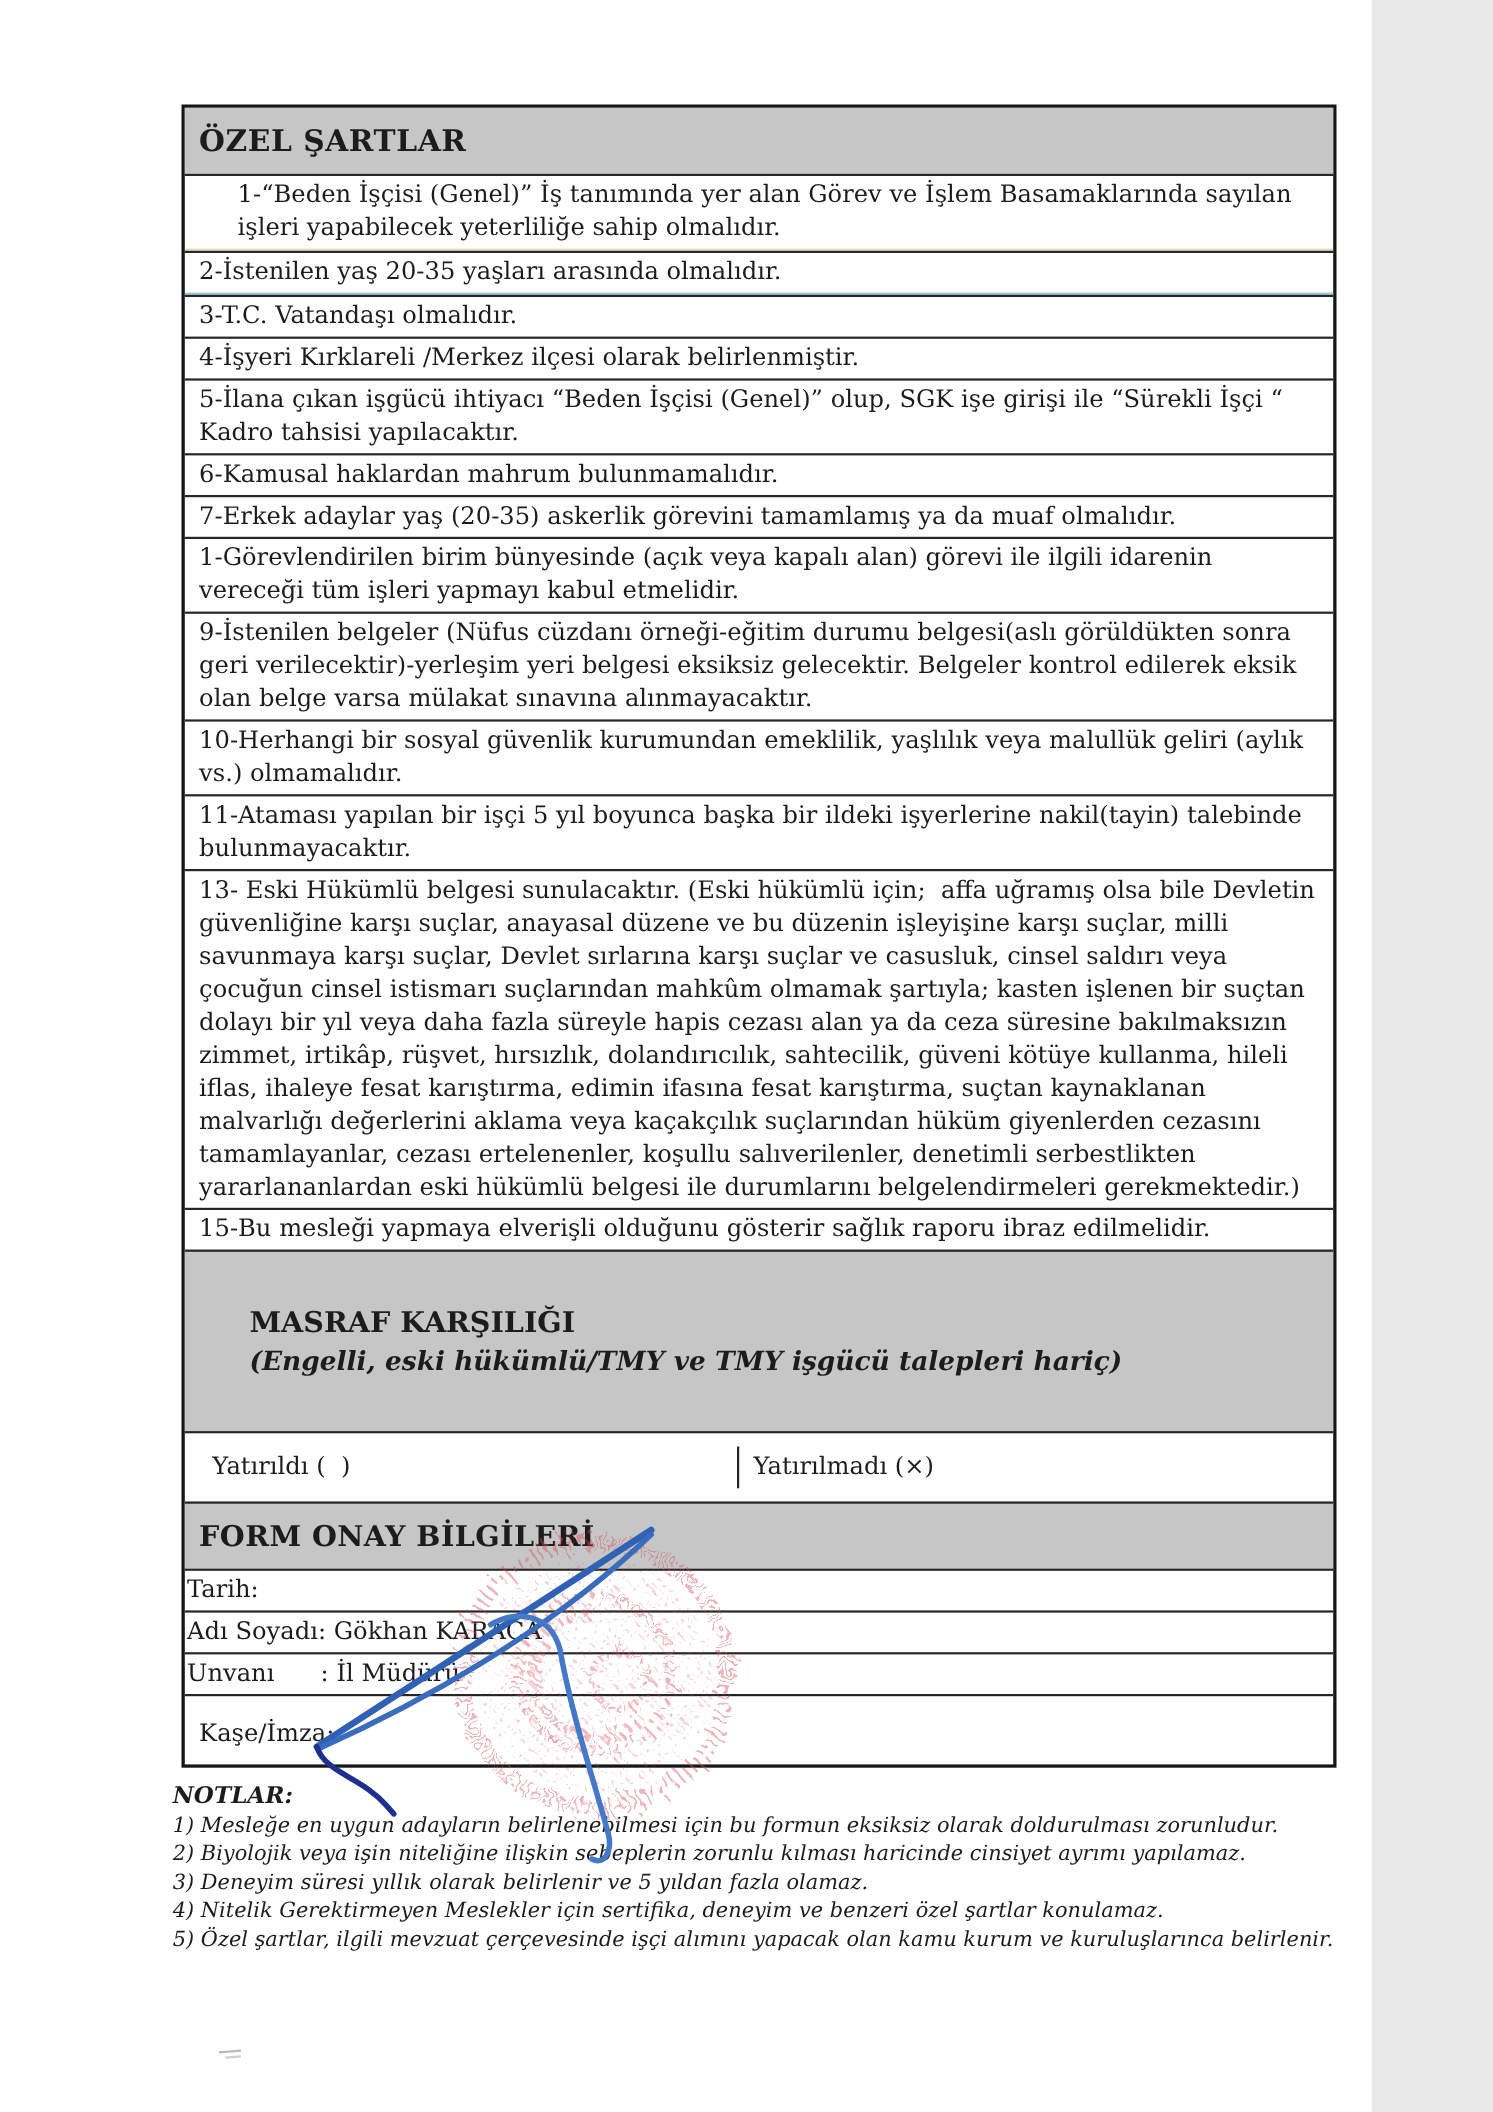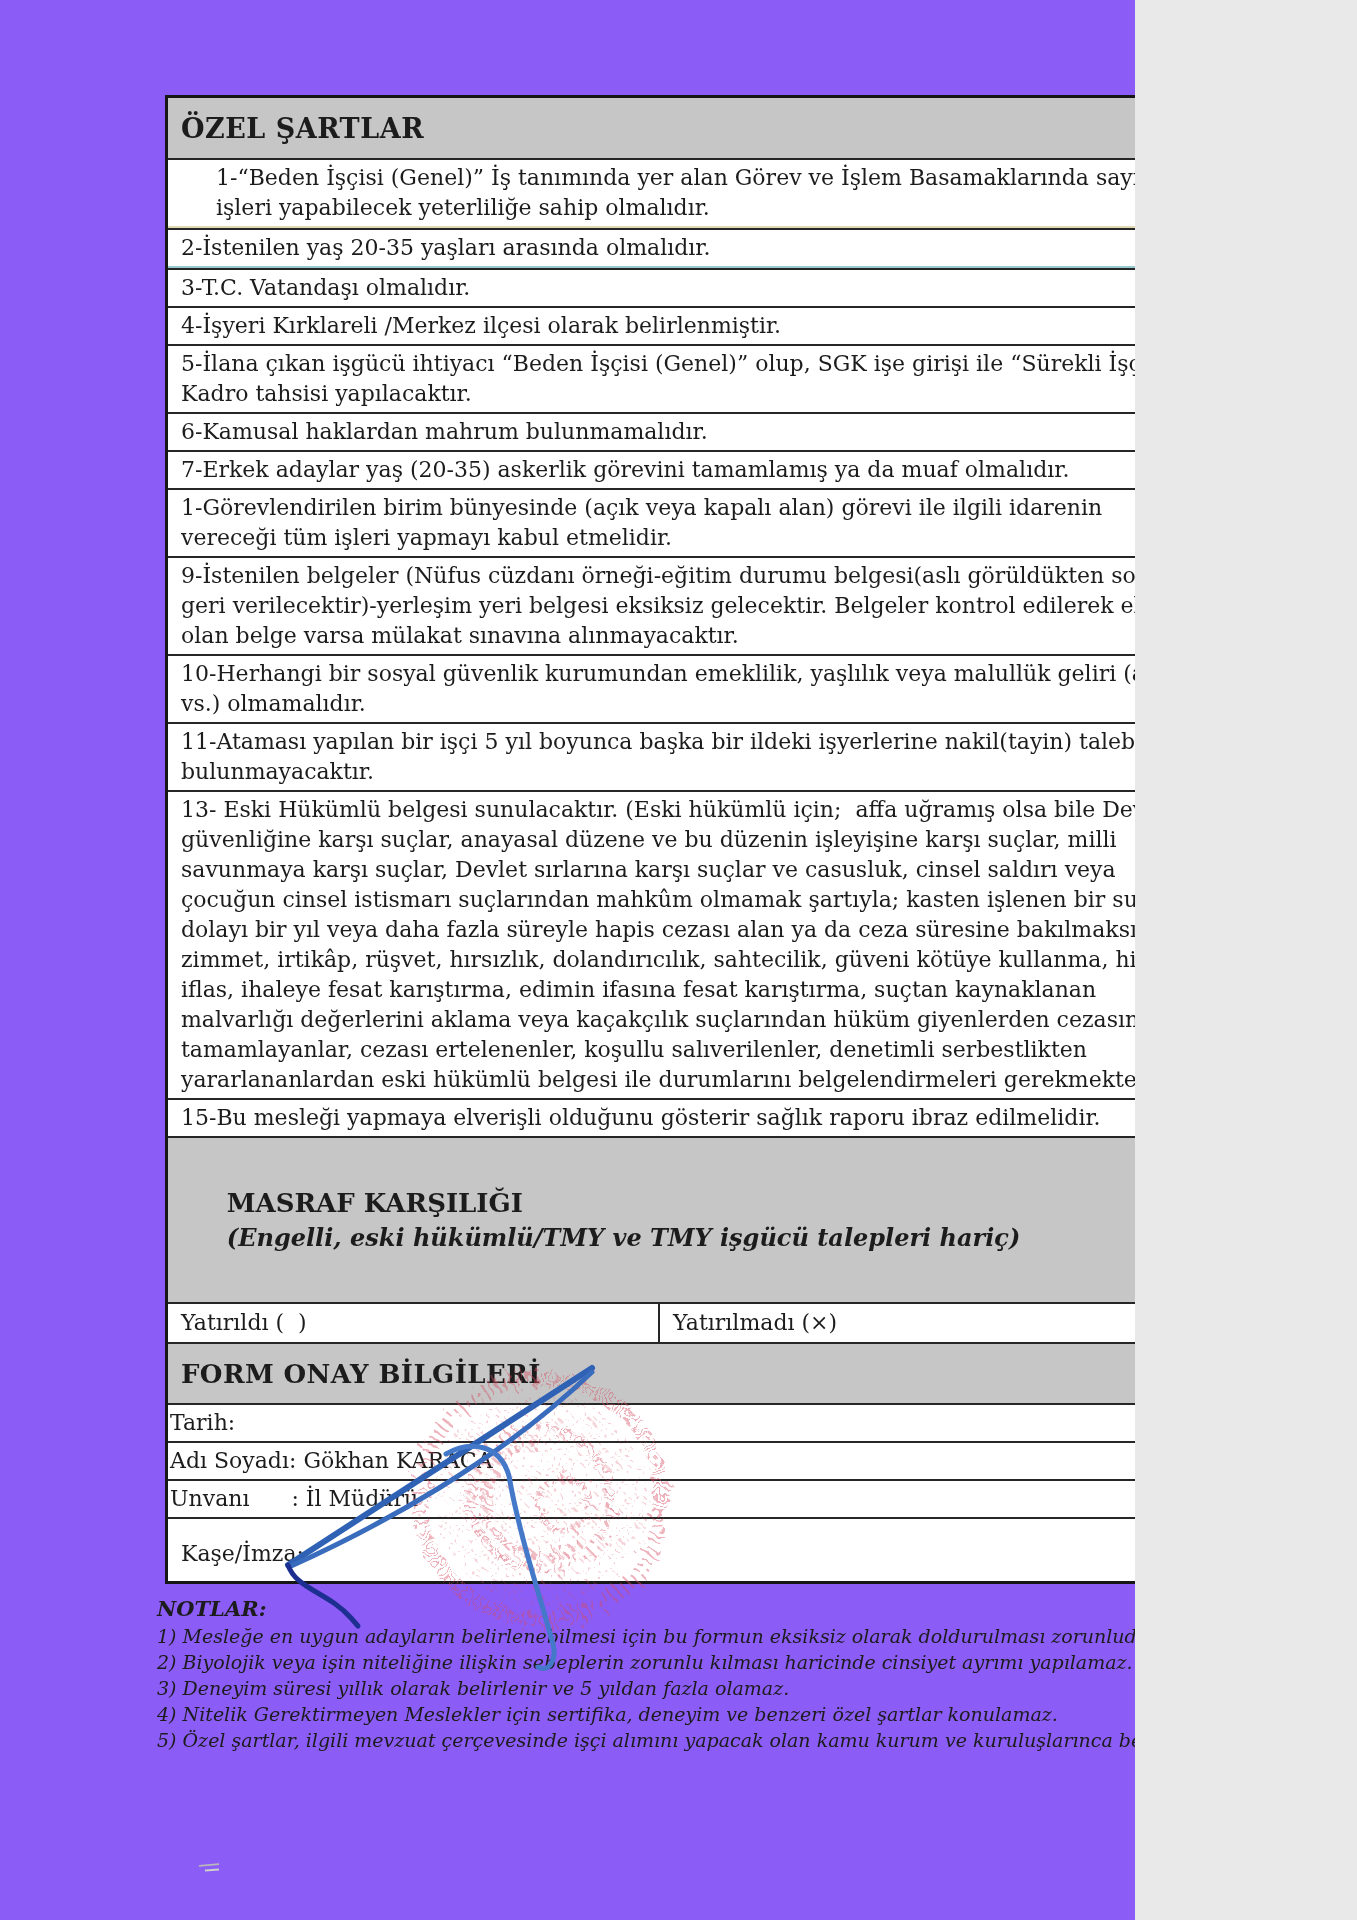--- a/index.html
+++ b/index.html
@@ -1,19 +1,19 @@
 <!DOCTYPE html>
 <html><head>
 <meta charset="utf-8">
 <style>
   html,body{margin:0;padding:0;background:#e9e9e9;}
   .sheet{
     position:relative;
-    width:1135px;height:1920px;
-    background:#8b5cf6;
+    width:1247px;height:1920px;
+    background:#ffffff;
     overflow:hidden;
     font-family:"DejaVu Serif", serif;
     color:#1c1c1c;
   }
   .doc-table{
     position:relative;
     margin:95px 0 0 165px;
     width:1050px;
     box-sizing:border-box;
     border:3px solid #161616;
@@ -33,21 +33,21 @@
     font-size:27px;
     line-height:34px;
     padding:14px 10px 12px 13px;
     letter-spacing:.5px;
   }
   .tint-yellow{border-bottom:2px solid rgba(190,170,90,.45);padding-left:48px;}
   .tint-teal{border-bottom:2px solid rgba(70,160,175,.55);}
   .masraf-row{padding:14px 10px 13px 13px;font-size:24px;line-height:34px;}
   .masraf-title{font-weight:bold;font-size:26px;}
   .masraf-note{font-style:italic;font-weight:600;font-size:24px;text-align:center;}
-  .deposit-row{display:flex;padding:0;align-items:flex-end;}
+  .deposit-row{display:flex;padding:12px;align-items:flex-end;}
   .deposit-cell{padding:4px 10px 4px 13px;box-sizing:border-box;font-size:22px;line-height:30px;white-space:pre-wrap;}
   .deposit-left{width:492px;border-right:2px solid #262626;}
   .deposit-right{flex:1;}
   .onay-wrapper{position:relative;}
   .onay-hdr{
     font-weight:bold;
     font-size:26px;
     line-height:34px;
     padding:13px 10px 12px 13px;
     letter-spacing:.4px;

